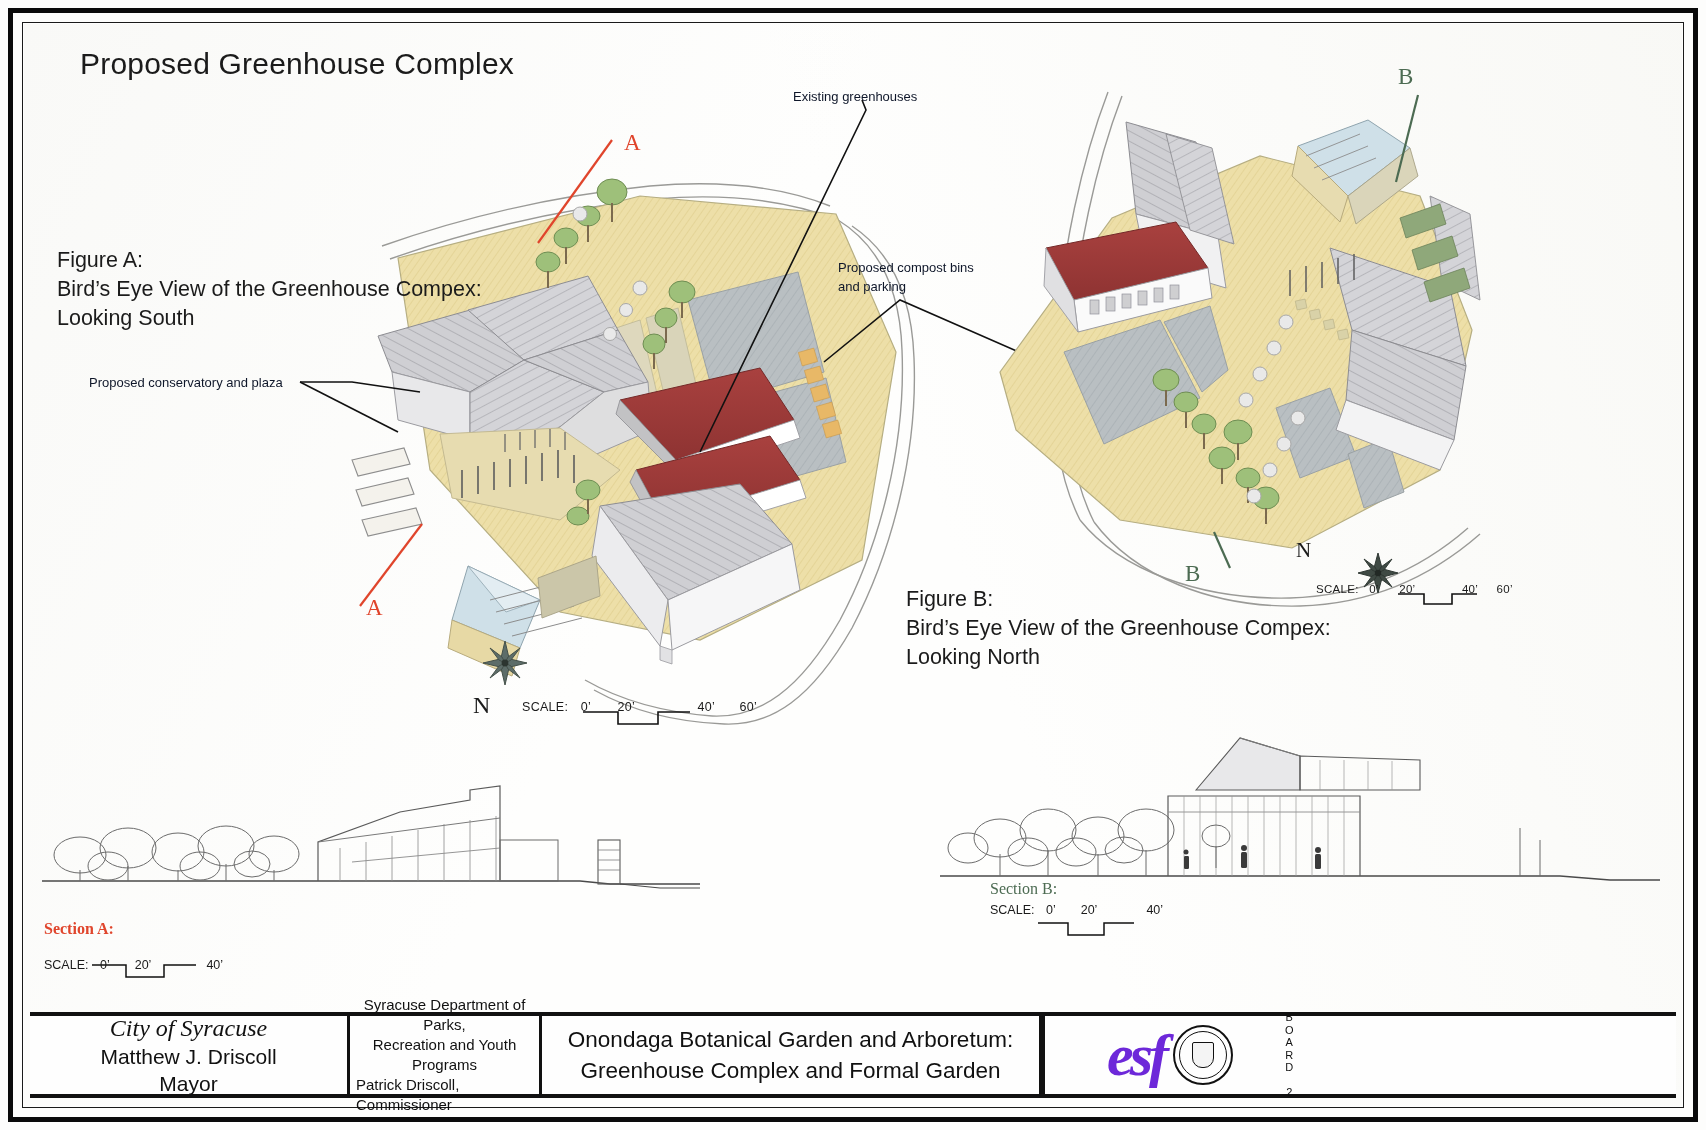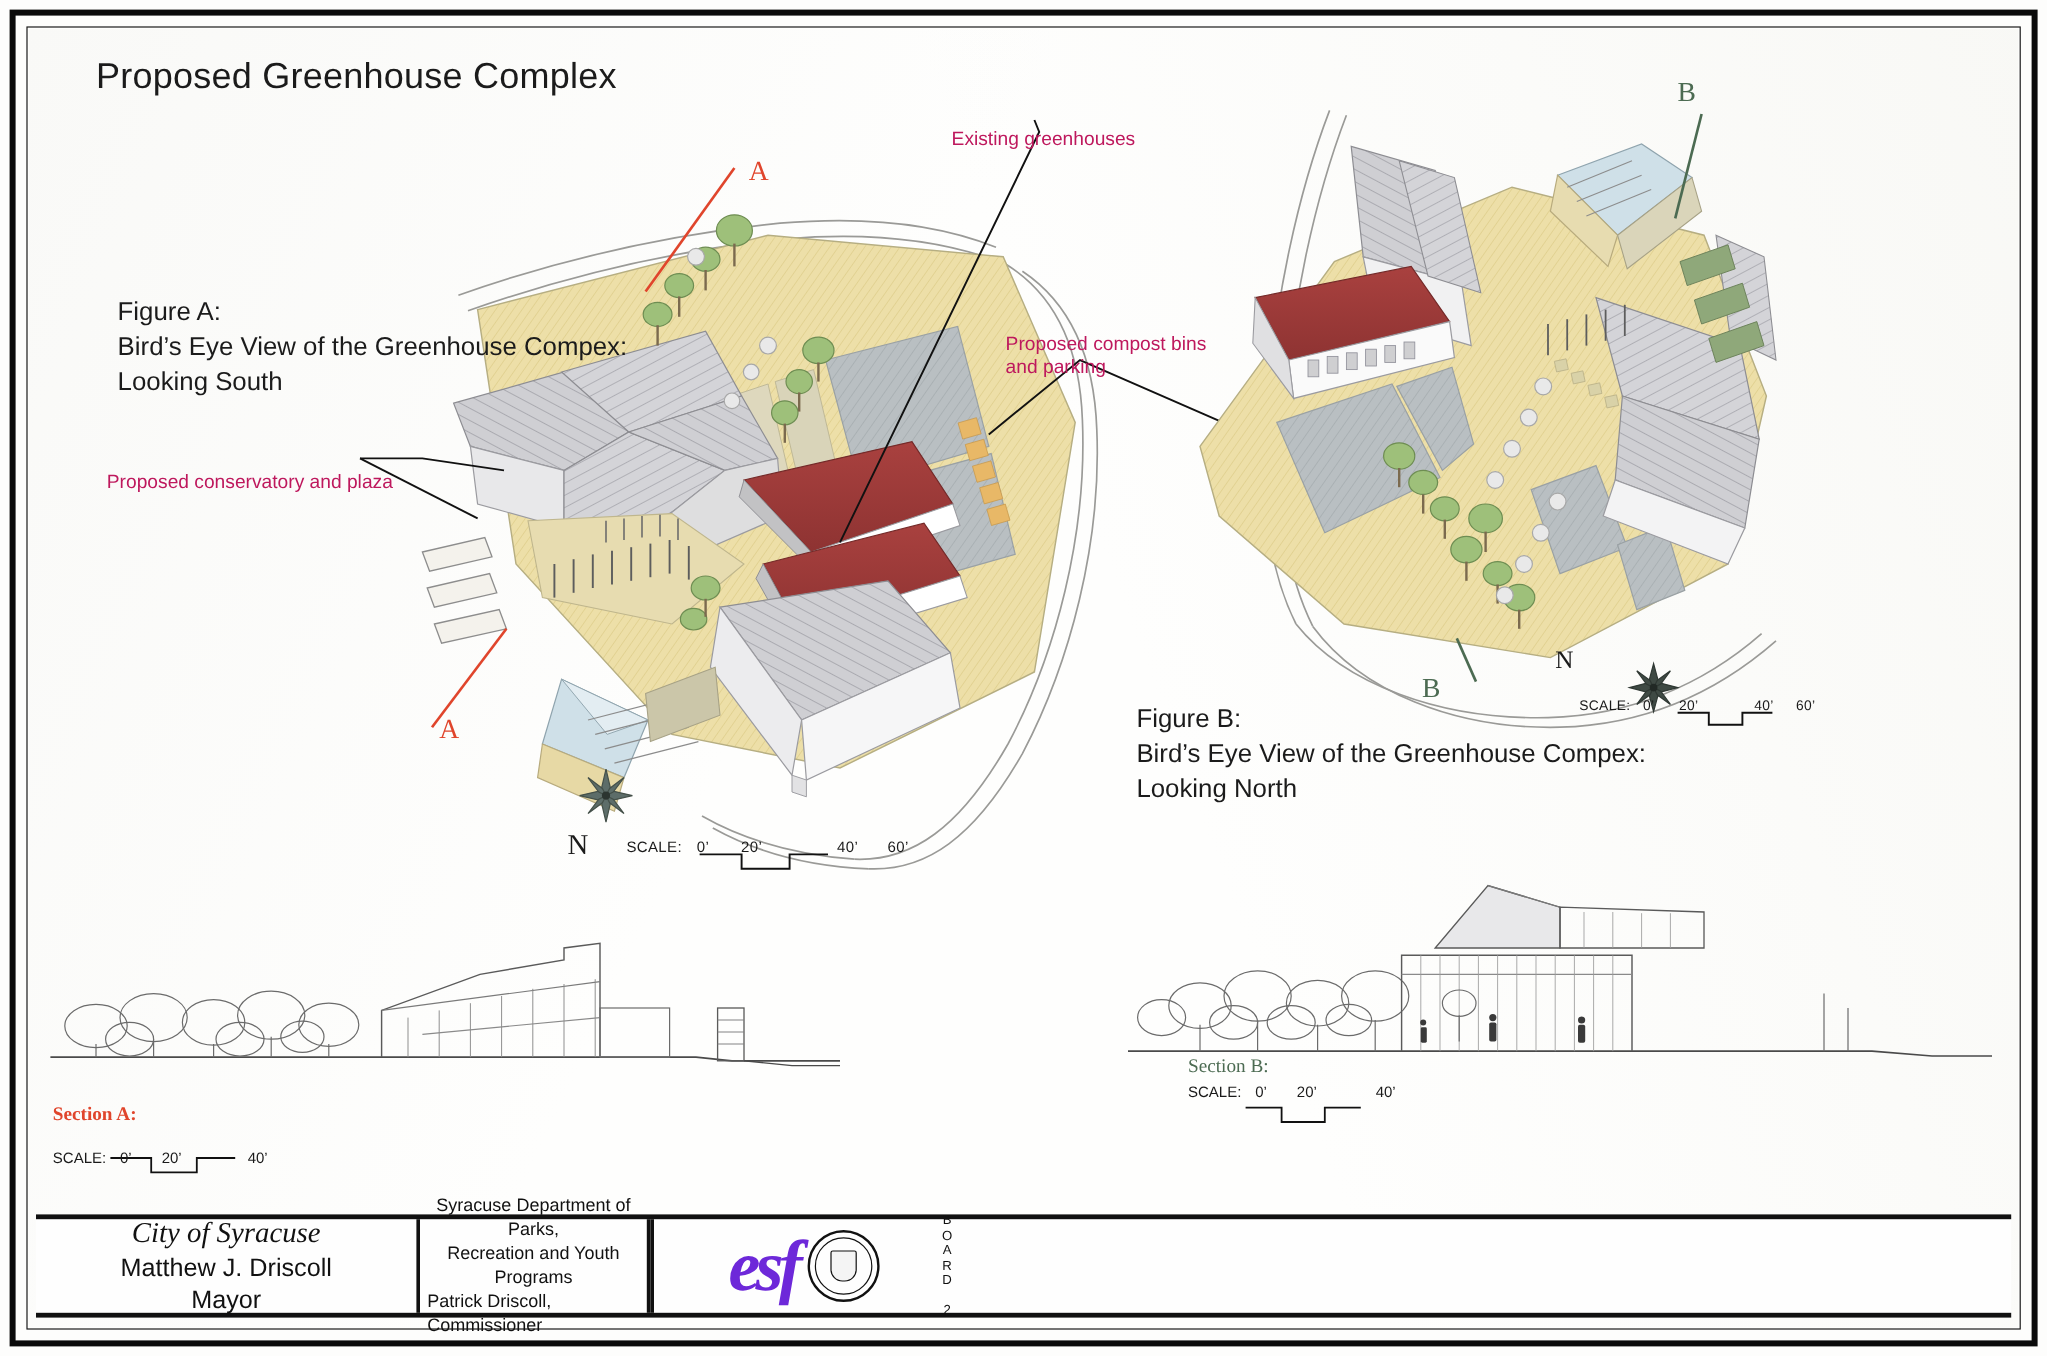--- a/index.html
+++ b/index.html
@@ -48,33 +48,31 @@
     font-weight: 400;
     color: #1b1b1b;
     letter-spacing: .2px;
   }
   .fig-caption {
     position: absolute;
     font-size: 21.5px;
     line-height: 29px;
     color: #1b1b1b;
     white-space: pre-line;
-    margin-left: 41px;
   }
   #fig-a-caption { left: 57px; top: 246px; }
   #fig-b-caption { left: 906px; top: 585px; }
 
   .callout-label {
     position: absolute;
-    font-size: 16px;
+    font-size: 13px;
     line-height: 19px;
-    color: #be185d;
+    color: #0f172a;
     white-space: pre-line;
     text-align: center;
-    margin-top: 20px;
   }
   #lbl-existing-greenhouses { left: 793px; top: 87px; }
   #lbl-compost { left: 838px; top: 258px; text-align: left;}
   #lbl-conservatory { left: 89px; top: 373px; text-align: left;}
 
   
   .cut-letter {
     position: absolute;
     font-size: 23px;
     color: #e0452c;
@@ -687,20 +685,24 @@
       <div class="mayor-role">Mayor</div>
     </div>
 
     <div class="tb-cell tb-dept">
       <div class="dept-line">Syracuse Department of  Parks,</div>
       <div class="dept-line">Recreation and Youth Programs</div>
       <div class="dept-gap"></div>
       <div class="dept-comm">Patrick Driscoll, Commissioner</div>
     </div>
 
+    <div class="tb-cell tb-project">
+      <div class="proj-line">Onondaga Botanical Garden and Arboretum:</div>
+      <div class="proj-line">Greenhouse Complex and Formal Garden</div>
+    </div>
 
 
     <div class="tb-cell tb-logo">
       <div class="tb-divider-left"></div>
       <div class="esf-logo-text">esf</div>
       <div class="suny-seal">
         <div class="seal-shield"></div>
       </div>
       <div class="board-vert" style="white-space:pre-line;">B
 O

